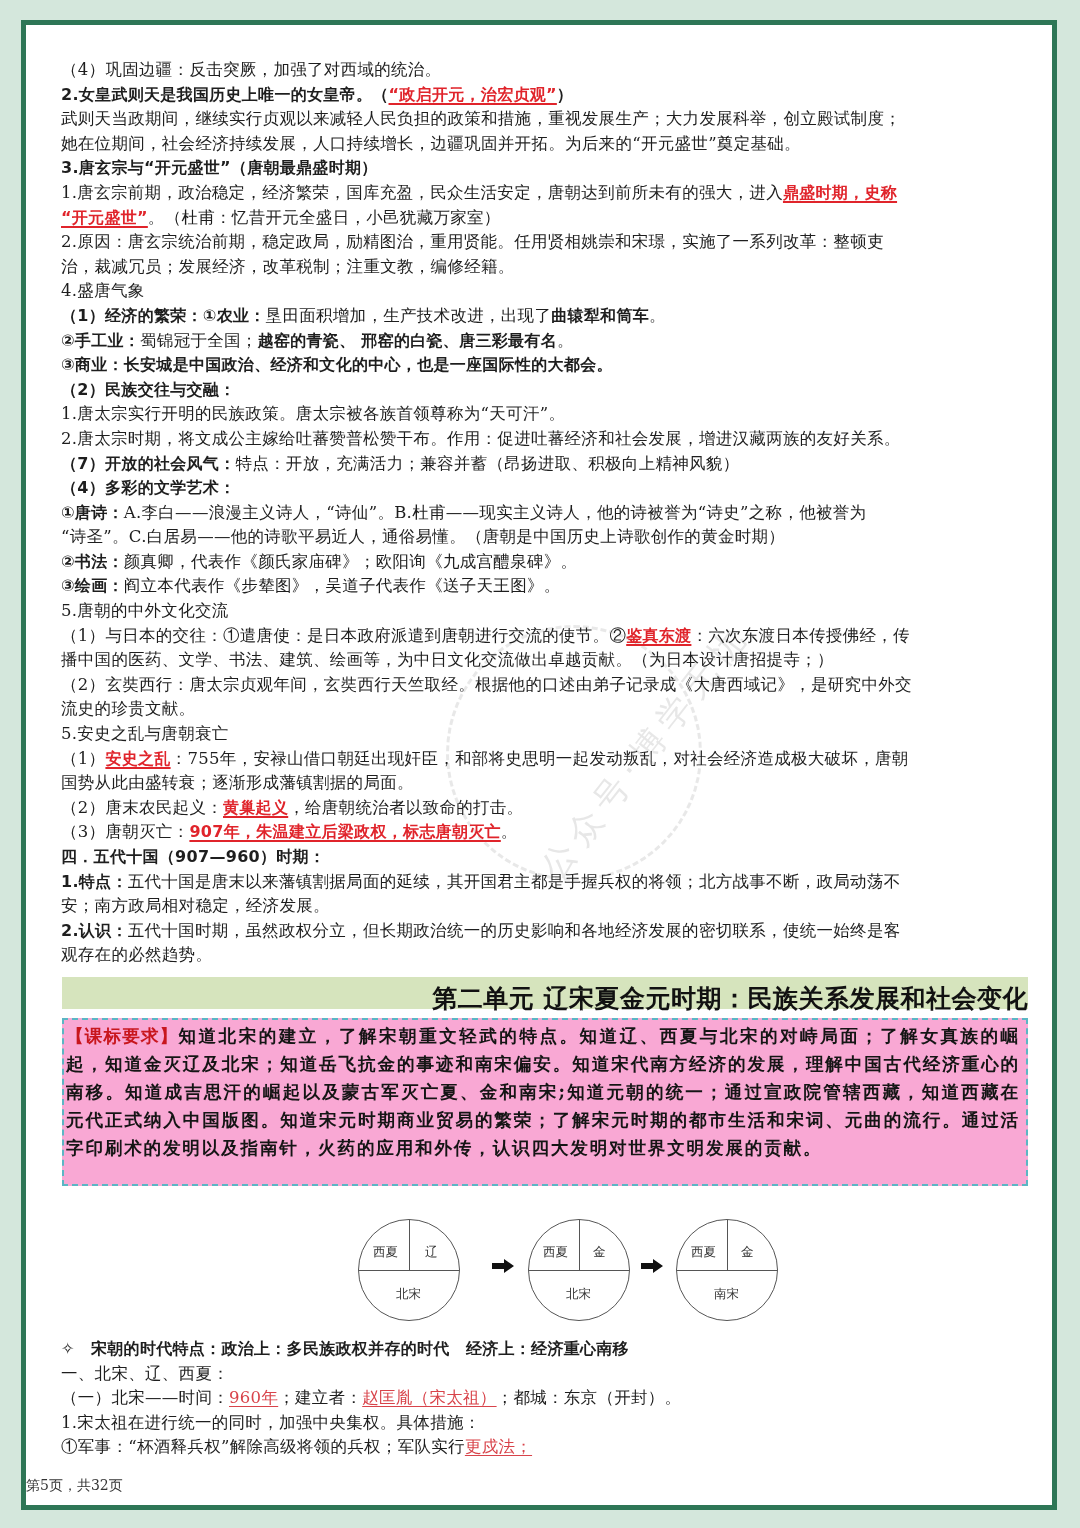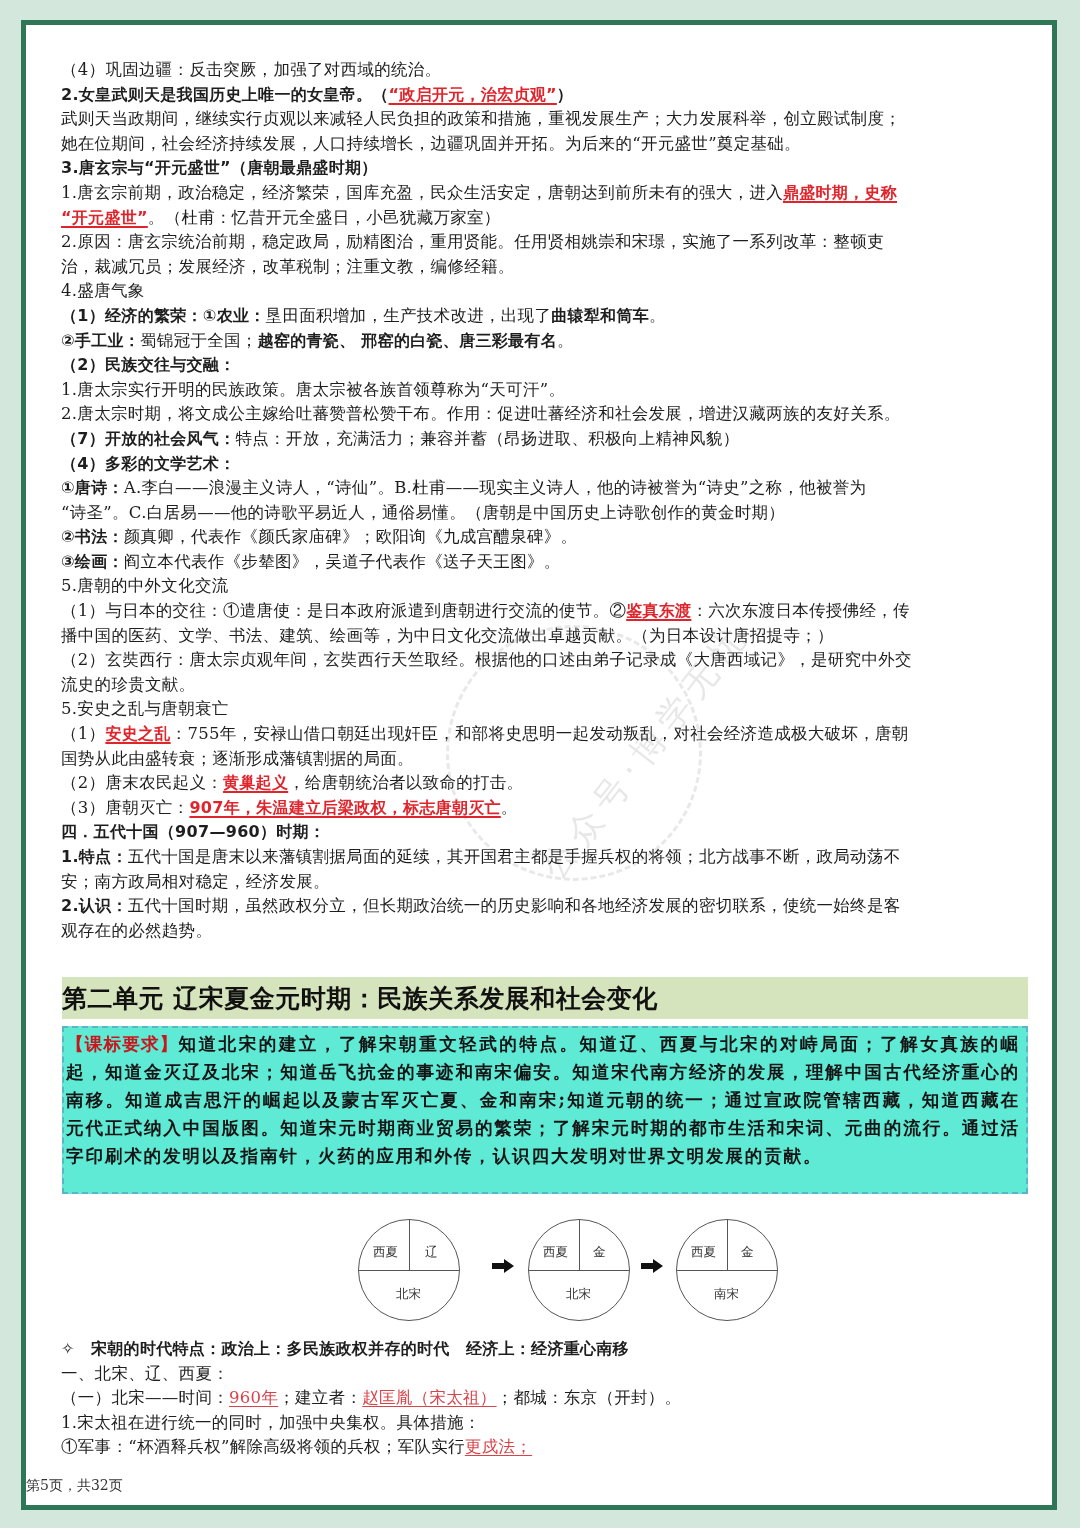--- a/index.html
+++ b/index.html
@@ -30,41 +30,40 @@
     white-space: nowrap;
     letter-spacing: 0.3px;
   }
   .b { font-weight: bold; font-family: "DejaVu Sans", "Liberation Sans", sans-serif; font-size: 16px; text-align: right; }
   .redb { color: #e0242b; font-weight: bold; font-family: "DejaVu Sans", "Liberation Sans", sans-serif; font-size: 16px; text-decoration: underline; text-decoration-thickness: 2px; text-underline-offset: 3px; }
   .redthin { color: #d8434a; text-decoration: underline; text-underline-offset: 3px; }
 
   .unit-band {
     position: absolute;
     left: 36px; top: 952px;
-    width: 966px; height: 42px;
+    width: 966px; height: 32px;
     background: #d6e4bd;
-    text-align: left;
+    text-align: right;
   }
   .unit-title {
     font-family: "DejaVu Sans", "Liberation Sans", sans-serif;
     font-weight: bold;
     font-size: 25px;
     line-height: 44px;
     color: #111;
     letter-spacing: 0.5px;
   }
   .req-box {
     position: absolute;
     left: 36px; top: 993px;
     width: 966px; height: 168px;
-    background: #5eead4;
+    background: #f9a8d4;
     border: 2px dashed #5bb6c4;
     box-sizing: border-box;
     padding: 2px 6px 0 2px;
-    margin-top: 8px;
   }
   .req-text {
     font-family: "DejaVu Serif", "Liberation Serif", serif;
     font-size: 17.6px;
     line-height: 28px;
     color: #151515;
     letter-spacing: 1.8px;
     text-align: justify;
     font-weight: bold;
   }
@@ -151,20 +150,21 @@
       <div class="line"><span>武则天当政期间，继续实行贞观以来减轻人民负担的政策和措施，重视发展生产；大力发展科举，创立殿试制度；</span></div>
       <div class="line"><span>她在位期间，社会经济持续发展，人口持续增长，边疆巩固并开拓。为后来的“开元盛世”奠定基础。</span></div>
       <div class="line"><span class="b">3.唐玄宗与“开元盛世”（唐朝最鼎盛时期）</span></div>
       <div class="line"><span>1.唐玄宗前期，政治稳定，经济繁荣，国库充盈，民众生活安定，唐朝达到前所未有的强大，进入</span><span class="redb">鼎盛时期，史称</span></div>
       <div class="line"><span class="redb">“开元盛世”</span><span>。（杜甫：忆昔开元全盛日，小邑犹藏万家室）</span></div>
       <div class="line"><span>2.原因：唐玄宗统治前期，稳定政局，励精图治，重用贤能。任用贤相姚崇和宋璟，实施了一系列改革：整顿吏</span></div>
       <div class="line"><span>治，裁减冗员；发展经济，改革税制；注重文教，编修经籍。</span></div>
       <div class="line"><span>4.盛唐气象</span></div>
       <div class="line"><span class="b">（1）经济的繁荣：①农业：</span><span>垦田面积增加，生产技术改进，出现了</span><span class="b">曲辕犁和筒车</span><span>。</span></div>
       <div class="line"><span class="b">②手工业：</span><span>蜀锦冠于全国；</span><span class="b">越窑的青瓷、 邢窑的白瓷、唐三彩最有名</span><span>。</span></div>
+      <div class="line"><span class="b">③商业：长安城是中国政治、经济和文化的中心，也是一座国际性的大都会。</span></div>
       <div class="line"><span class="b">（2）民族交往与交融：</span></div>
       <div class="line"><span>1.唐太宗实行开明的民族政策。唐太宗被各族首领尊称为“天可汗”。</span></div>
       <div class="line"><span>2.唐太宗时期，将文成公主嫁给吐蕃赞普松赞干布。作用：促进吐蕃经济和社会发展，增进汉藏两族的友好关系。</span></div>
       <div class="line"><span class="b">（7）开放的社会风气：</span><span>特点：开放，充满活力；兼容并蓄（昂扬进取、积极向上精神风貌）</span></div>
       <div class="line"><span class="b">（4）多彩的文学艺术：</span></div>
       <div class="line"><span class="b">①唐诗：</span><span>A.李白——浪漫主义诗人，“诗仙”。B.杜甫——现实主义诗人，他的诗被誉为“诗史”之称，他被誉为</span></div>
       <div class="line"><span>“诗圣”。C.白居易——他的诗歌平易近人，通俗易懂。（唐朝是中国历史上诗歌创作的黄金时期）</span></div>
       <div class="line"><span class="b">②书法：</span><span>颜真卿，代表作《颜氏家庙碑》；欧阳询《九成宫醴泉碑》。</span></div>
       <div class="line"><span class="b">③绘画：</span><span>阎立本代表作《步辇图》，吴道子代表作《送子天王图》。</span></div>
       <div class="line"><span>5.唐朝的中外文化交流</span></div>

